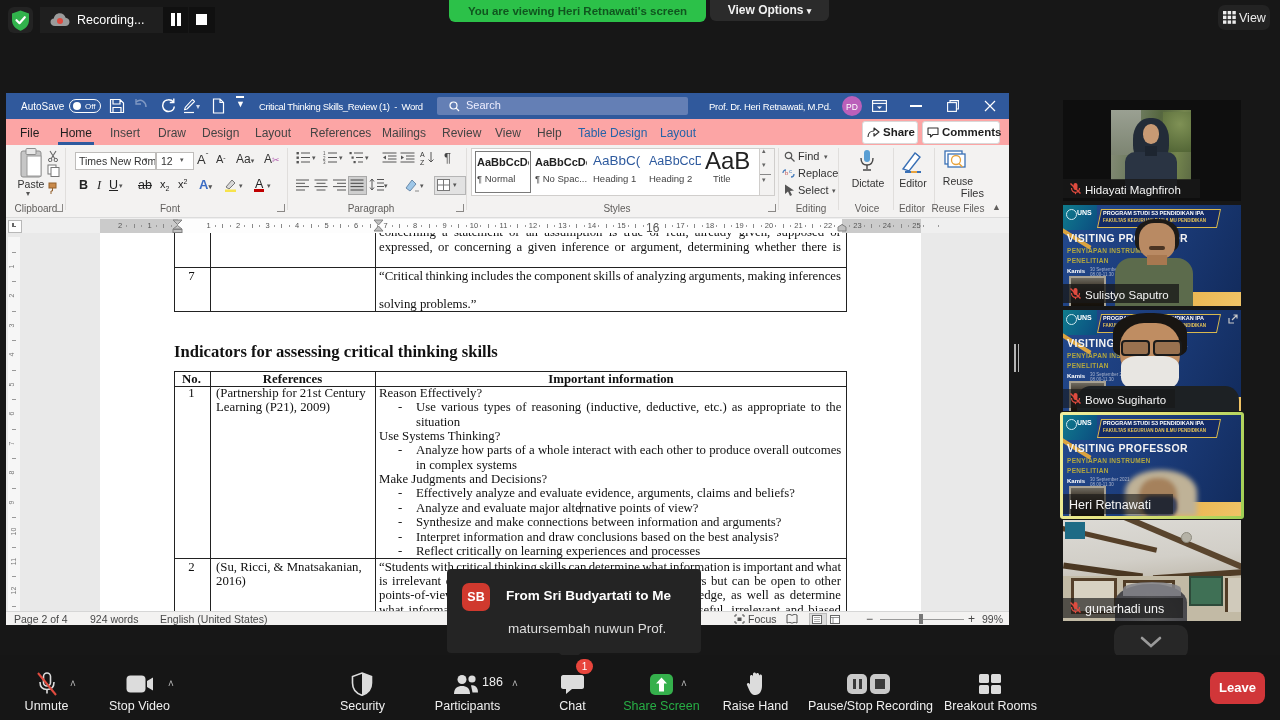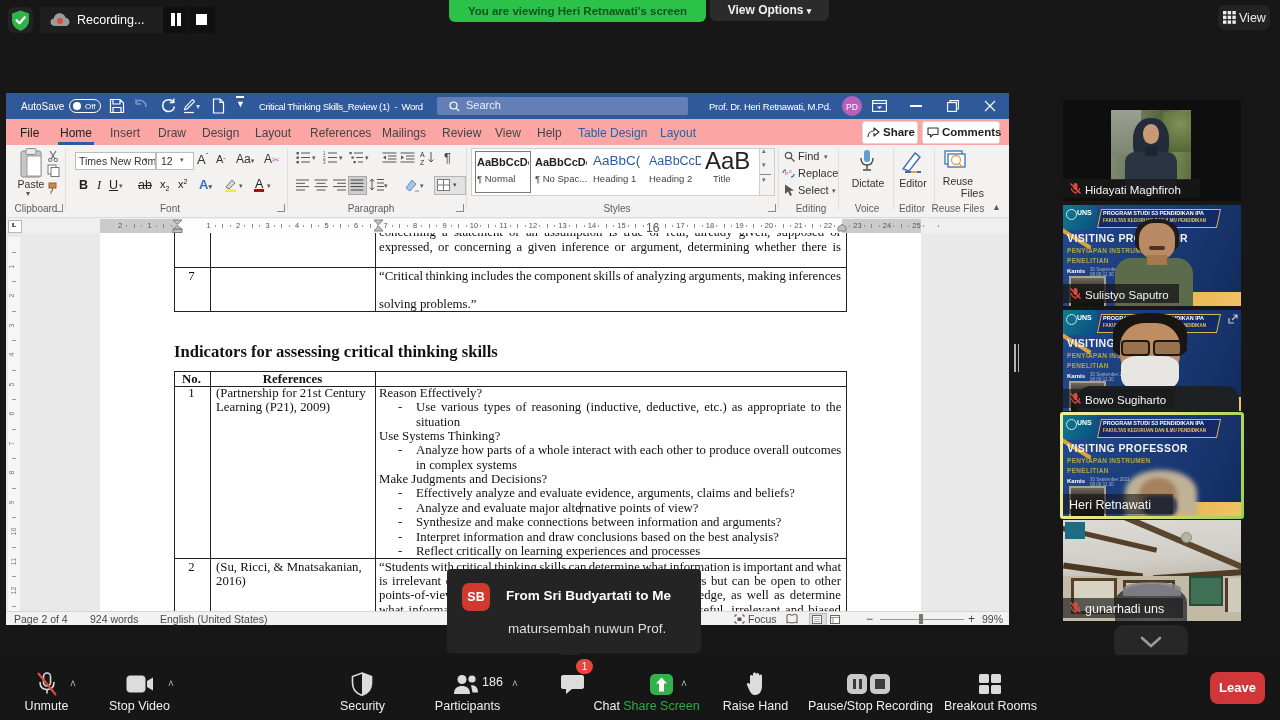--- a/index.html
+++ b/index.html
@@ -550,20 +550,21 @@
 
         <div class="abs" style="left:167.5px;top:138px;width:673.7px;height:1.2px;background:#222;"></div>
         <div class="abs" style="left:167.5px;top:152.5px;width:673.7px;height:1.2px;background:#222;"></div>
         <div class="abs" style="left:167.5px;top:325px;width:673.7px;height:1.2px;background:#222;"></div>
         <div class="abs" style="left:167.5px;top:138px;width:1.2px;height:240px;background:#222;"></div>
         <div class="abs" style="left:203.5px;top:138px;width:1.2px;height:240px;background:#222;"></div>
         <div class="abs" style="left:369px;top:138px;width:1.2px;height:240px;background:#222;"></div>
         <div class="abs" style="left:840px;top:138px;width:1.2px;height:240px;background:#222;"></div>
         <div class="abs" style="left:167.5px;top:139.5px;width:36px;text-align:center;font-weight:bold;line-height:13px;">No.</div>
         <div class="abs" style="left:204px;top:139.5px;width:165px;text-align:center;font-weight:bold;line-height:13px;">References</div>
+        <div class="abs" style="left:370px;top:139.5px;width:470px;text-align:center;font-weight:bold;line-height:13px;">Important information</div>
 
         <div class="abs" style="left:167.5px;top:153px;width:36px;text-align:center;line-height:14.35px;">1</div>
         <div class="abs" style="left:210px;top:153px;width:158px;line-height:14.35px;">(Partnership for 21st Century Learning (P21), 2009)</div>
         <div class="abs" style="left:373px;top:153px;width:462px;line-height:14.35px;white-space:nowrap;">Reason Effectively?</div>
         <div class="abs" style="left:392px;top:167.35px;line-height:14.35px;">-</div>
         <div class="abs jline" style="word-spacing:1.85px;left:410px;top:167.35px;width:425.5px;line-height:14.35px;">Use various types of reasoning (inductive, deductive, etc.) as appropriate to the</div>
         <div class="abs" style="left:410px;top:181.7px;line-height:14.35px;white-space:nowrap;">situation</div>
         <div class="abs" style="left:373px;top:196px;line-height:14.35px;white-space:nowrap;">Use Systems Thinking?</div>
         <div class="abs" style="left:392px;top:210.4px;line-height:14.35px;">-</div>
         <div class="abs jline" style="left:410px;top:210.4px;width:425.5px;line-height:14.35px;">Analyze how parts of a whole interact with each other to produce overall outcomes</div>
@@ -799,21 +800,21 @@
       <path d="M19 12.2 C23 12.2 26 14 26 19.5 L20.5 19.5" fill="#dcdcdc"></path>
     </svg>
     <div class="abs" style="left:482px;top:20px;color:#f0f0f0;font-size:12.5px;">186</div>
     <div class="abs" style="left:512px;top:23px;color:#bbb;font-size:10px;">˄</div>
     <div class="abs" style="left:420px;top:44px;width:95px;text-align:center;color:#f0f0f0;font-size:12.5px;">Participants</div>
 
     <svg class="abs" style="left:560px;top:19px;" width="25" height="21" viewBox="0 0 25 21">
       <path d="M3 1 H22 C23 1 24 2 24 3 V13 C24 14 23 15 22 15 H12 L6 20 V15 H3 C2 15 1 14 1 13 V3 C1 2 2 1 3 1 Z" fill="#dcdcdc"></path>
     </svg>
     <div class="abs" style="left:576px;top:4px;width:17px;height:15px;background:#e8453c;border-radius:8px;text-align:center;color:#fff;font-size:10px;line-height:15px;">1</div>
-    <div class="abs" style="left:525px;top:44px;width:95px;text-align:right;color:#f0f0f0;font-size:12.5px;">Chat</div>
+    <div class="abs" style="left:525px;top:44px;width:95px;text-align:center;color:#f0f0f0;font-size:12.5px;">Chat</div>
 
     <div class="abs" style="left:650px;top:19px;width:23px;height:21px;background:#35b04c;border-radius:5px;"></div>
     <svg class="abs" style="left:655px;top:22px;" width="13" height="15" viewBox="0 0 13 15">
       <path d="M6.5 0.5 L12 6.5 H9 V14.5 H4 V6.5 H1 Z" fill="#fff"></path>
     </svg>
     <div class="abs" style="left:681px;top:23px;color:#bbb;font-size:10px;">˄</div>
     <div class="abs" style="left:614px;top:44px;width:95px;text-align:center;color:#27ae45;font-size:12.5px;">Share Screen</div>
 
     <svg class="abs" style="left:746px;top:17px;" width="20" height="24" viewBox="0 0 20 24">
       <path d="M4 10 V4.5 C4 3.5 4.8 3 5.5 3 C6.2 3 7 3.5 7 4.5 V9 V2 C7 1 7.8 0.5 8.5 0.5 C9.2 0.5 10 1 10 2 V9 V2.5 C10 1.5 10.8 1 11.5 1 C12.2 1 13 1.5 13 2.5 V9.5 V4 C13 3 13.8 2.5 14.5 2.5 C15.2 2.5 16 3 16 4 V14 C16 19 13.5 23 9.5 23 C6 23 4.5 21 3 17.5 L1 13 C0.5 11.8 1.5 10.8 2.5 11 C3.2 11.2 3.7 11.7 4 12.5 Z" fill="#dcdcdc"></path>

